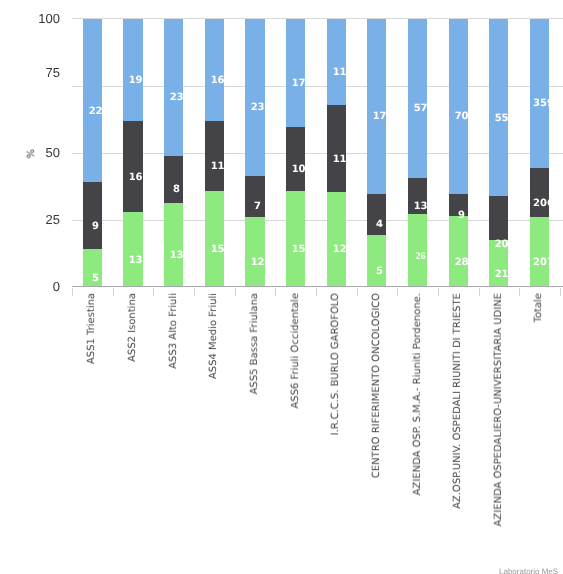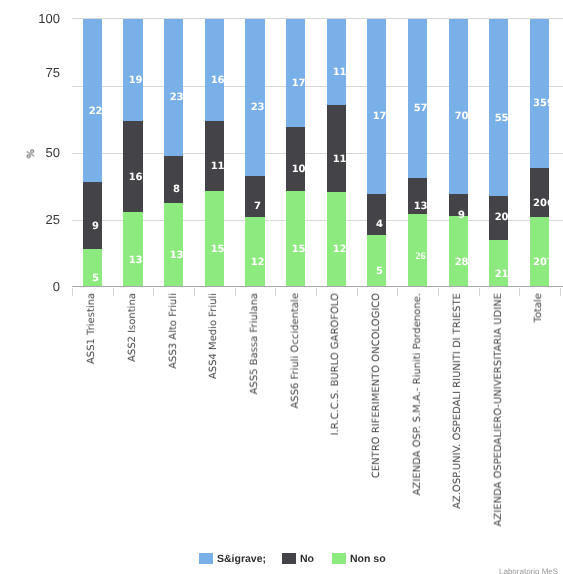--- a/index.html
+++ b/index.html
@@ -144,21 +144,21 @@
         <div class="seg-label" style="top: 190.629px;">9</div>
         <div class="seg" style="background: rgb(121, 176, 232); top: 0px; height: 175.262px;"></div>
         <div class="seg-label" style="top: 91.7308px;">70</div>
       </div>
       <div class="xtick" style="left: 437.85px;"></div>
       <div class="xlabel" style="left: 453.175px; top: 292.5px;">AZ.OSP.UNIV. OSPEDALI RIUNITI DI TRIESTE</div>
       <div class="bar" style="left: 489.225px; top: 18.6px; width: 19.2px; height: 267.9px;">
         <div class="seg" style="background: rgb(141, 234, 126); top: 221.786px; height: 46.1139px;"></div>
         <div class="seg-label" style="top: 248.943px;">21</div>
         <div class="seg" style="background: rgb(68, 68, 72); top: 177.868px; height: 43.918px;"></div>
-        <div class="seg-label" style="top: 192px;">20</div>
+        <div class="seg-label" style="top: 219px;">20</div>
         <div class="seg" style="background: rgb(121, 176, 232); top: 0px; height: 177.868px;"></div>
         <div class="seg-label" style="top: 93.034px;">55</div>
       </div>
       <div class="xtick" style="left: 478.5px;"></div>
       <div class="xlabel" style="left: 493.825px; top: 292.5px;">AZIENDA OSPEDALIERO-UNIVERSITARIA UDINE</div>
       <div class="bar" style="left: 529.875px; top: 18.6px; width: 19.2px; height: 267.9px;">
         <div class="seg" style="background: rgb(141, 234, 126); top: 198.738px; height: 69.1624px;"></div>
         <div class="seg-label" style="top: 237.419px;">207</div>
         <div class="seg" style="background: rgb(68, 68, 72); top: 149.574px; height: 49.1636px;"></div>
         <div class="seg-label" style="top: 178.256px;">206</div>
@@ -167,25 +167,16 @@
       </div>
       <div class="xtick" style="left: 519.15px;"></div>
       <div class="xlabel" style="left: 534.475px; top: 292.5px;">Totale</div>
       <div class="xtick" style="left: 559.8px;"></div>
     </div>
 
   <div class="ylabel" id="y-axis-title">%</div>
 
   <div class="axis-line" id="x-axis-line" style="left: 72px; top: 286px; width: 491px; background: rgb(168, 168, 174);"></div>
 
-  <div class="legend" id="legend">
-
-  <div class="legend-swatch" style="left: 198.5px; background: rgb(121, 176, 232);"></div>
-      <div class="legend-text" style="left: 216.6px;">S&amp;igrave;</div>
-      <div class="legend-swatch" style="left: 282px; background: rgb(68, 68, 72);"></div>
-      <div class="legend-text" style="left: 299.8px;">No</div>
-      <div class="legend-swatch" style="left: 332px; background: rgb(141, 234, 126);"></div>
-      <div class="legend-text" style="left: 350.4px;">Non so</div>
-    </div>
 
   <div class="credit">Laboratorio MeS</div>
 
 </div>
 
 </body></html>

